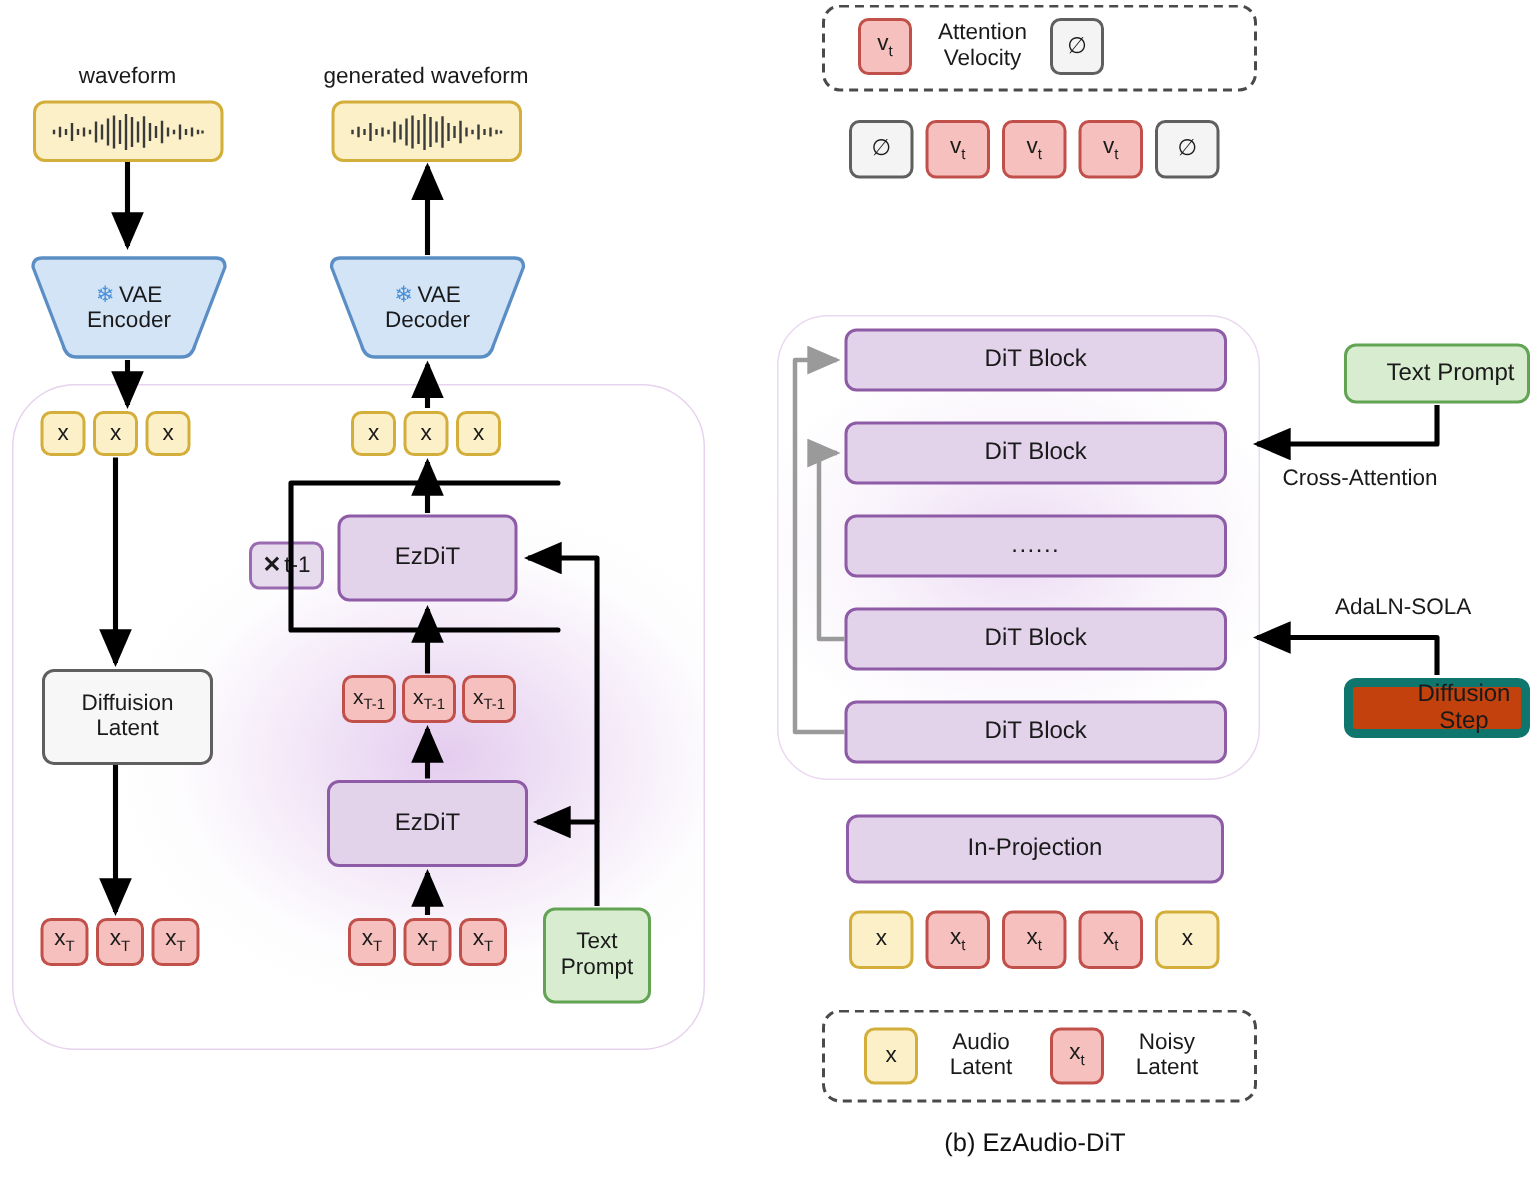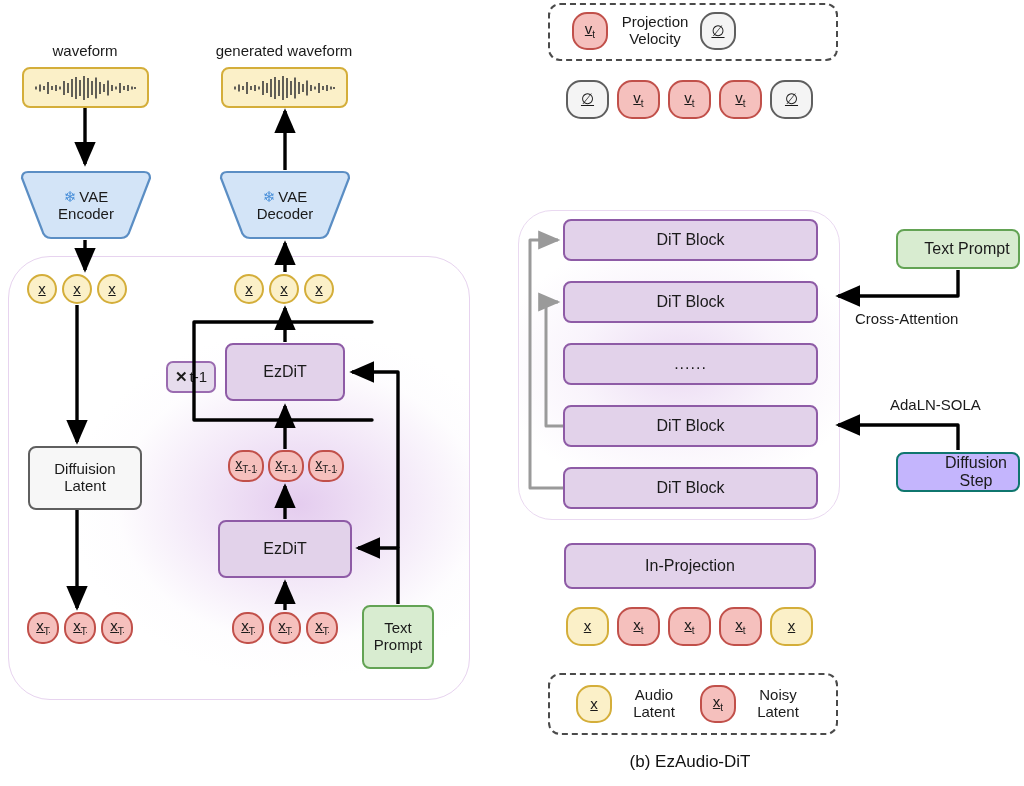--- a/index.html
+++ b/index.html
@@ -22,36 +22,35 @@
     box-sizing:border-box;
     display:flex;
     align-items:center;
     justify-content:center;
     text-align:center;
     border-radius:8px;
     line-height:1.12;
     z-index:5;
   }
   .tok{
-    border-radius:15px;
+    border-radius:7px;
     font-size:15px;
     border-width:2px;
     border-style:solid;
     z-index:6;
-    text-decoration:underline;
   }
   .tok sub{font-size:10px;}
 
   .yellowbox{background:#fbf0c8;border:2px solid #d4ae3a;}
   .redbox   {background:#f5c0bd;border:2px solid #c1504a;}
   .greybox  {background:#f4f4f4;border:2px solid #5f5f5f;}
   .purplebox{background:#e2d2ea;border:2px solid #8e5ba6;}
   .purplebox-l{background:#e6dced;border:2px solid #9a6bb0;}
   .greenbox {background:#d8ecd0;border:2px solid #63a354;}
-  .bluebox  {background:#c4b5fd;border:2px solid #0f766e;padding-left:36px;}
+  .bluebox  {background:#c2410c;border:6px solid #0f766e;padding-left:36px;}
   .whitebox {background:#f7f7f7;border:2px solid #5f5f5f;}
 
   
   .glow-a{
     position:absolute;
     border-radius:42px;
     border:1.6px solid #e7d3ef;
     background:
       radial-gradient(ellipse 58% 46% at 63% 56%, rgba(188,128,214,0.40) 0%, rgba(200,150,222,0.22) 38%, rgba(235,220,243,0.07) 68%, rgba(255,255,255,0) 86%);
     z-index:1;
@@ -258,21 +257,21 @@
     <div>Text</div>
     <div>Prompt</div>
   </div>
 
   <div class="legend-frame" style="left:548px; top:3px; width:290px; height:58px;"></div>
 
   <div class="node tok redbox" style="left:572px; top:12px; width:36px; height:38px; font-size:15px;">
       <span>v<sub>t</sub></span>
     </div>
   <div class="node" style="left:612px; top:12px; width:86px; height:38px; flex-direction:column; font-size:15px;">
-    <div>Projection</div>
+    <div>Attention</div>
     <div>Velocity</div>
   </div>
 
   <div class="node tok greybox" style="left:700px; top:12px; width:36px; height:38px; font-size:15px;">
       <span>∅</span>
     </div>
 
   <div class="node tok greybox" style="left:566px;top:80px;width:43px;height:39px;font-size:15px;">
       <span>∅</span>
     </div>

